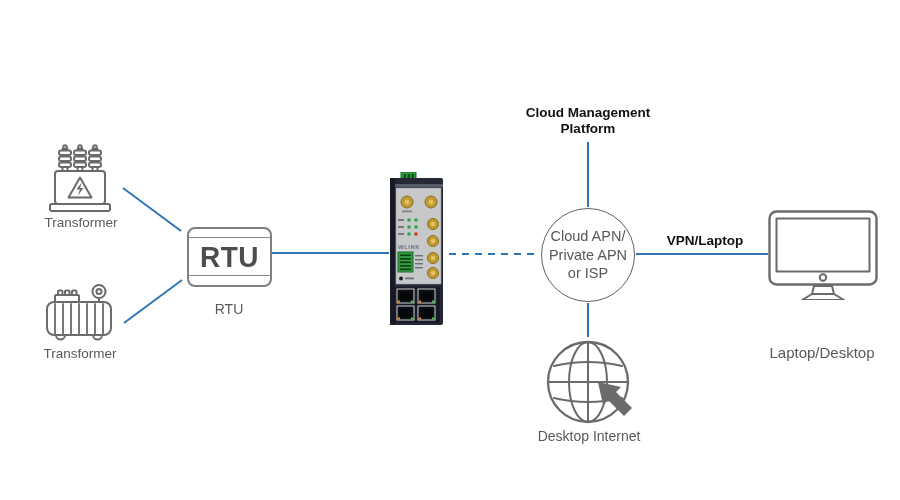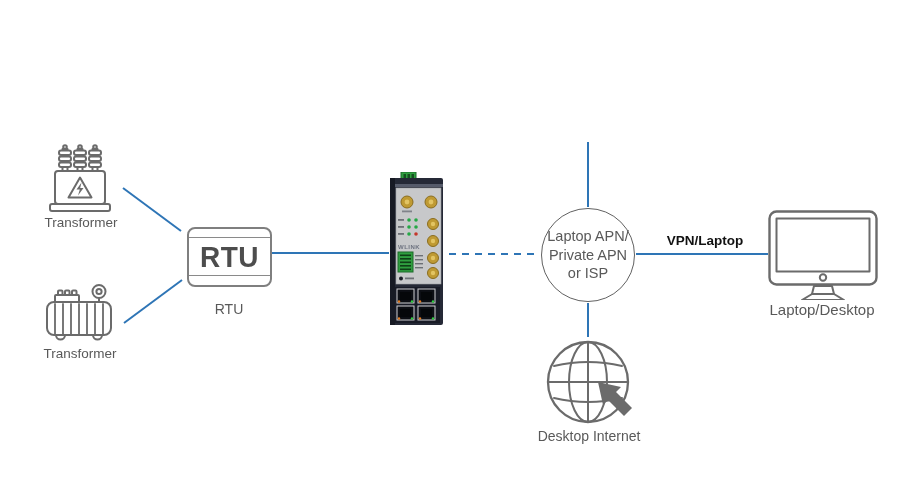--- a/index.html
+++ b/index.html
@@ -16,21 +16,21 @@
   
   .edge{stroke:var(--line-blue,#2E75B6);stroke-width:2;fill:none;}
   .edge.dashed{stroke-dasharray:7 6;}
   
   .label{
     position:absolute;transform:translateX(-50%);
     color:var(--label-gray,#595959);font-size:13.5px;line-height:16px;
     white-space:pre-line;text-align:center;
   }
   .label.black{color:var(--label-black,#111111);font-weight:bold;line-height:15.5px;}
-  .label.lg{font-size:15px;}
+  .label.lg{font-size:15px;margin-top:43px;}
   .label.md{font-size:14px;}
   
   .rtu-box{
     position:absolute;left:187px;top:227px;width:85px;height:60px;box-sizing:border-box;
     border:2px solid #7f7f7f;border-radius:8px;background:#fff;
     display:flex;align-items:center;justify-content:center;
   }
   .rtu-box .bar-top{position:absolute;left:0;right:0;top:8px;border-top:1.5px solid #8a8a8a;}
   .rtu-box .bar-bottom{position:absolute;left:0;right:0;bottom:9px;border-top:1.5px solid #8a8a8a;}
   .rtu-text{font-size:28px;font-weight:bold;color:#4d4d4d;letter-spacing:.5px;transform:scaleY(1.08);}
@@ -174,23 +174,25 @@
       <rect x="12" y="137" width="11" height="8" fill="#05070a"></rect>
       <circle cx="11" cy="146.5" r="1.2" fill="#e67e22"></circle>
         <circle cx="24" cy="146.5" r="1.2" fill="#2ecc40"></circle>
       <rect x="30" y="134" width="17" height="14" fill="#0c0e14" stroke="#cfd0d3"></rect>
       <rect x="33" y="137" width="11" height="8" fill="#05070a"></rect>
       <circle cx="32" cy="146.5" r="1.2" fill="#e67e22"></circle>
         <circle cx="45" cy="146.5" r="1.2" fill="#2ecc40"></circle>
     </g>
   </svg>
 
+  <div class="label black" style="left:588px;top:105px">Cloud Management
+Platform</div>
 
   <div class="apn-circle">
-    <span>Laptop APN/
+    <span>Cloud APN/
 Private APN
 or ISP</span>
   </div>
 
   <div class="label black" style="left:705px;top:233px">VPN/Laptop</div>
 
   <svg class="abs node" style="left:544px;top:338px" width="92" height="92" viewBox="0 0 92 92">
     <circle class="ln" style="stroke-width:2.3" cx="44" cy="44" r="40"></circle>
     <ellipse class="ln" cx="44" cy="44" rx="19" ry="40"></ellipse>
     <line class="ln" x1="44" y1="4" x2="44" y2="84"></line>

